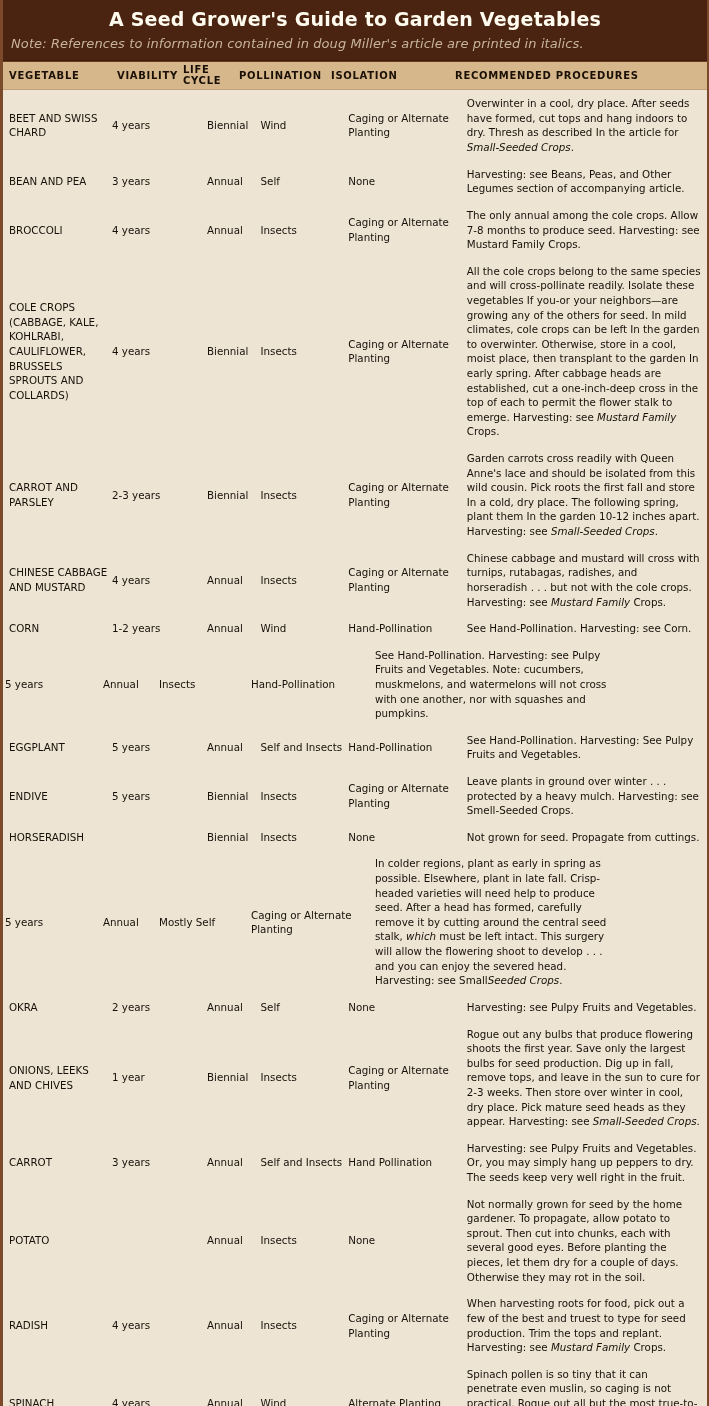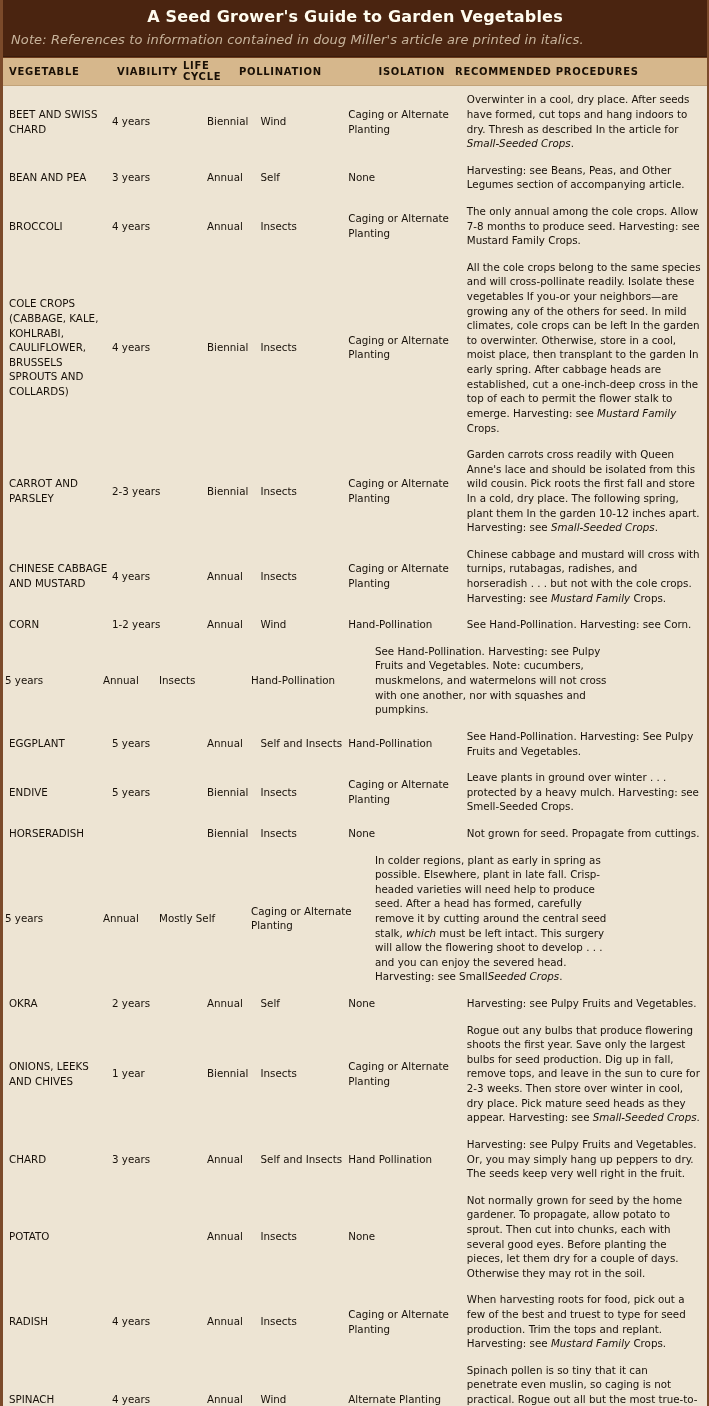--- a/index.html
+++ b/index.html
@@ -21,21 +21,21 @@
     position: relative;
   }
   
   .title-band {
     background: #4A2410;
     padding: 5px 0 4px 0;
     border-bottom: 1px solid #3a1c0c;
   }
   .doc-title {
     color: #FFFCEF;
-    font-size: 16px;
+    font-size: 19px;
     font-weight: bold;
     text-align: center;
     letter-spacing: 0.2px;
     line-height: 1.3;
     margin: 2px 0 1px 0;
   }
   .doc-note {
     color: #C8B49C;
     font-size: 13px;
     font-style: italic;
@@ -76,21 +76,21 @@
   .c-via  { width: 66px; }
   .c-life { width: 56px; margin-left: 32px; }
   .c-poll { width: 92px; }
   .c-iso  { width: 118px; }
   .c-proc { width: 260px; padding-left: 8px !important; padding-right: 6px !important; }
 
   .c-head-veg  { width: 112px; padding-left: 6px !important; }
   .c-head-via  { width: 66px; }
   .c-head-life { width: 56px; line-height: 1.05; }
   .c-head-poll { width: 92px; }
-  .c-head-iso  { width: 118px; text-align: right; }
+  .c-head-iso  { width: 118px; }
   .c-head-proc { width: 260px; padding-left: 8px !important; }
 
   .c-head-life span { display: block; }
 
   i, .ital { font-style: italic; }
   .proc { white-space: normal; }
 </style>
 </head>
 <body>
 
@@ -218,21 +218,21 @@
       </div>
       <div class="row center">
         <div class="cell vc c-veg">ONIONS, LEEKS AND CHIVES</div>
         <div class="cell vc c-via">1 year</div>
         <div class="cell vc c-life">Biennial</div>
         <div class="cell vc c-poll">Insects</div>
         <div class="cell vc c-iso">Caging or Alternate Planting</div>
         <div class="cell c-proc proc">Rogue out any bulbs that produce flowering shoots the first year. Save only the largest bulbs for seed production. Dig up in fall, remove tops, and leave in the sun to cure for 2-3 weeks. Then store over winter in cool, dry place. Pick mature seed heads as they appear. Harvesting: see <i>Small-Seeded Crops</i>.</div>
       </div>
       <div class="row center">
-        <div class="cell vc c-veg">CHARD</div>
+        <div class="cell vc c-veg">CARROT</div>
         <div class="cell vc c-via">3 years</div>
         <div class="cell vc c-life">Annual</div>
         <div class="cell vc c-poll">Self and Insects</div>
         <div class="cell vc c-iso">Hand Pollination</div>
         <div class="cell c-proc proc">Harvesting: see Pulpy Fruits and Vegetables. Or, you may simply hang up peppers to dry. The seeds keep very well right in the fruit.</div>
       </div>
       <div class="row center">
         <div class="cell vc c-veg">POTATO</div>
         <div class="cell vc c-via"></div>
         <div class="cell vc c-life">Annual</div>

